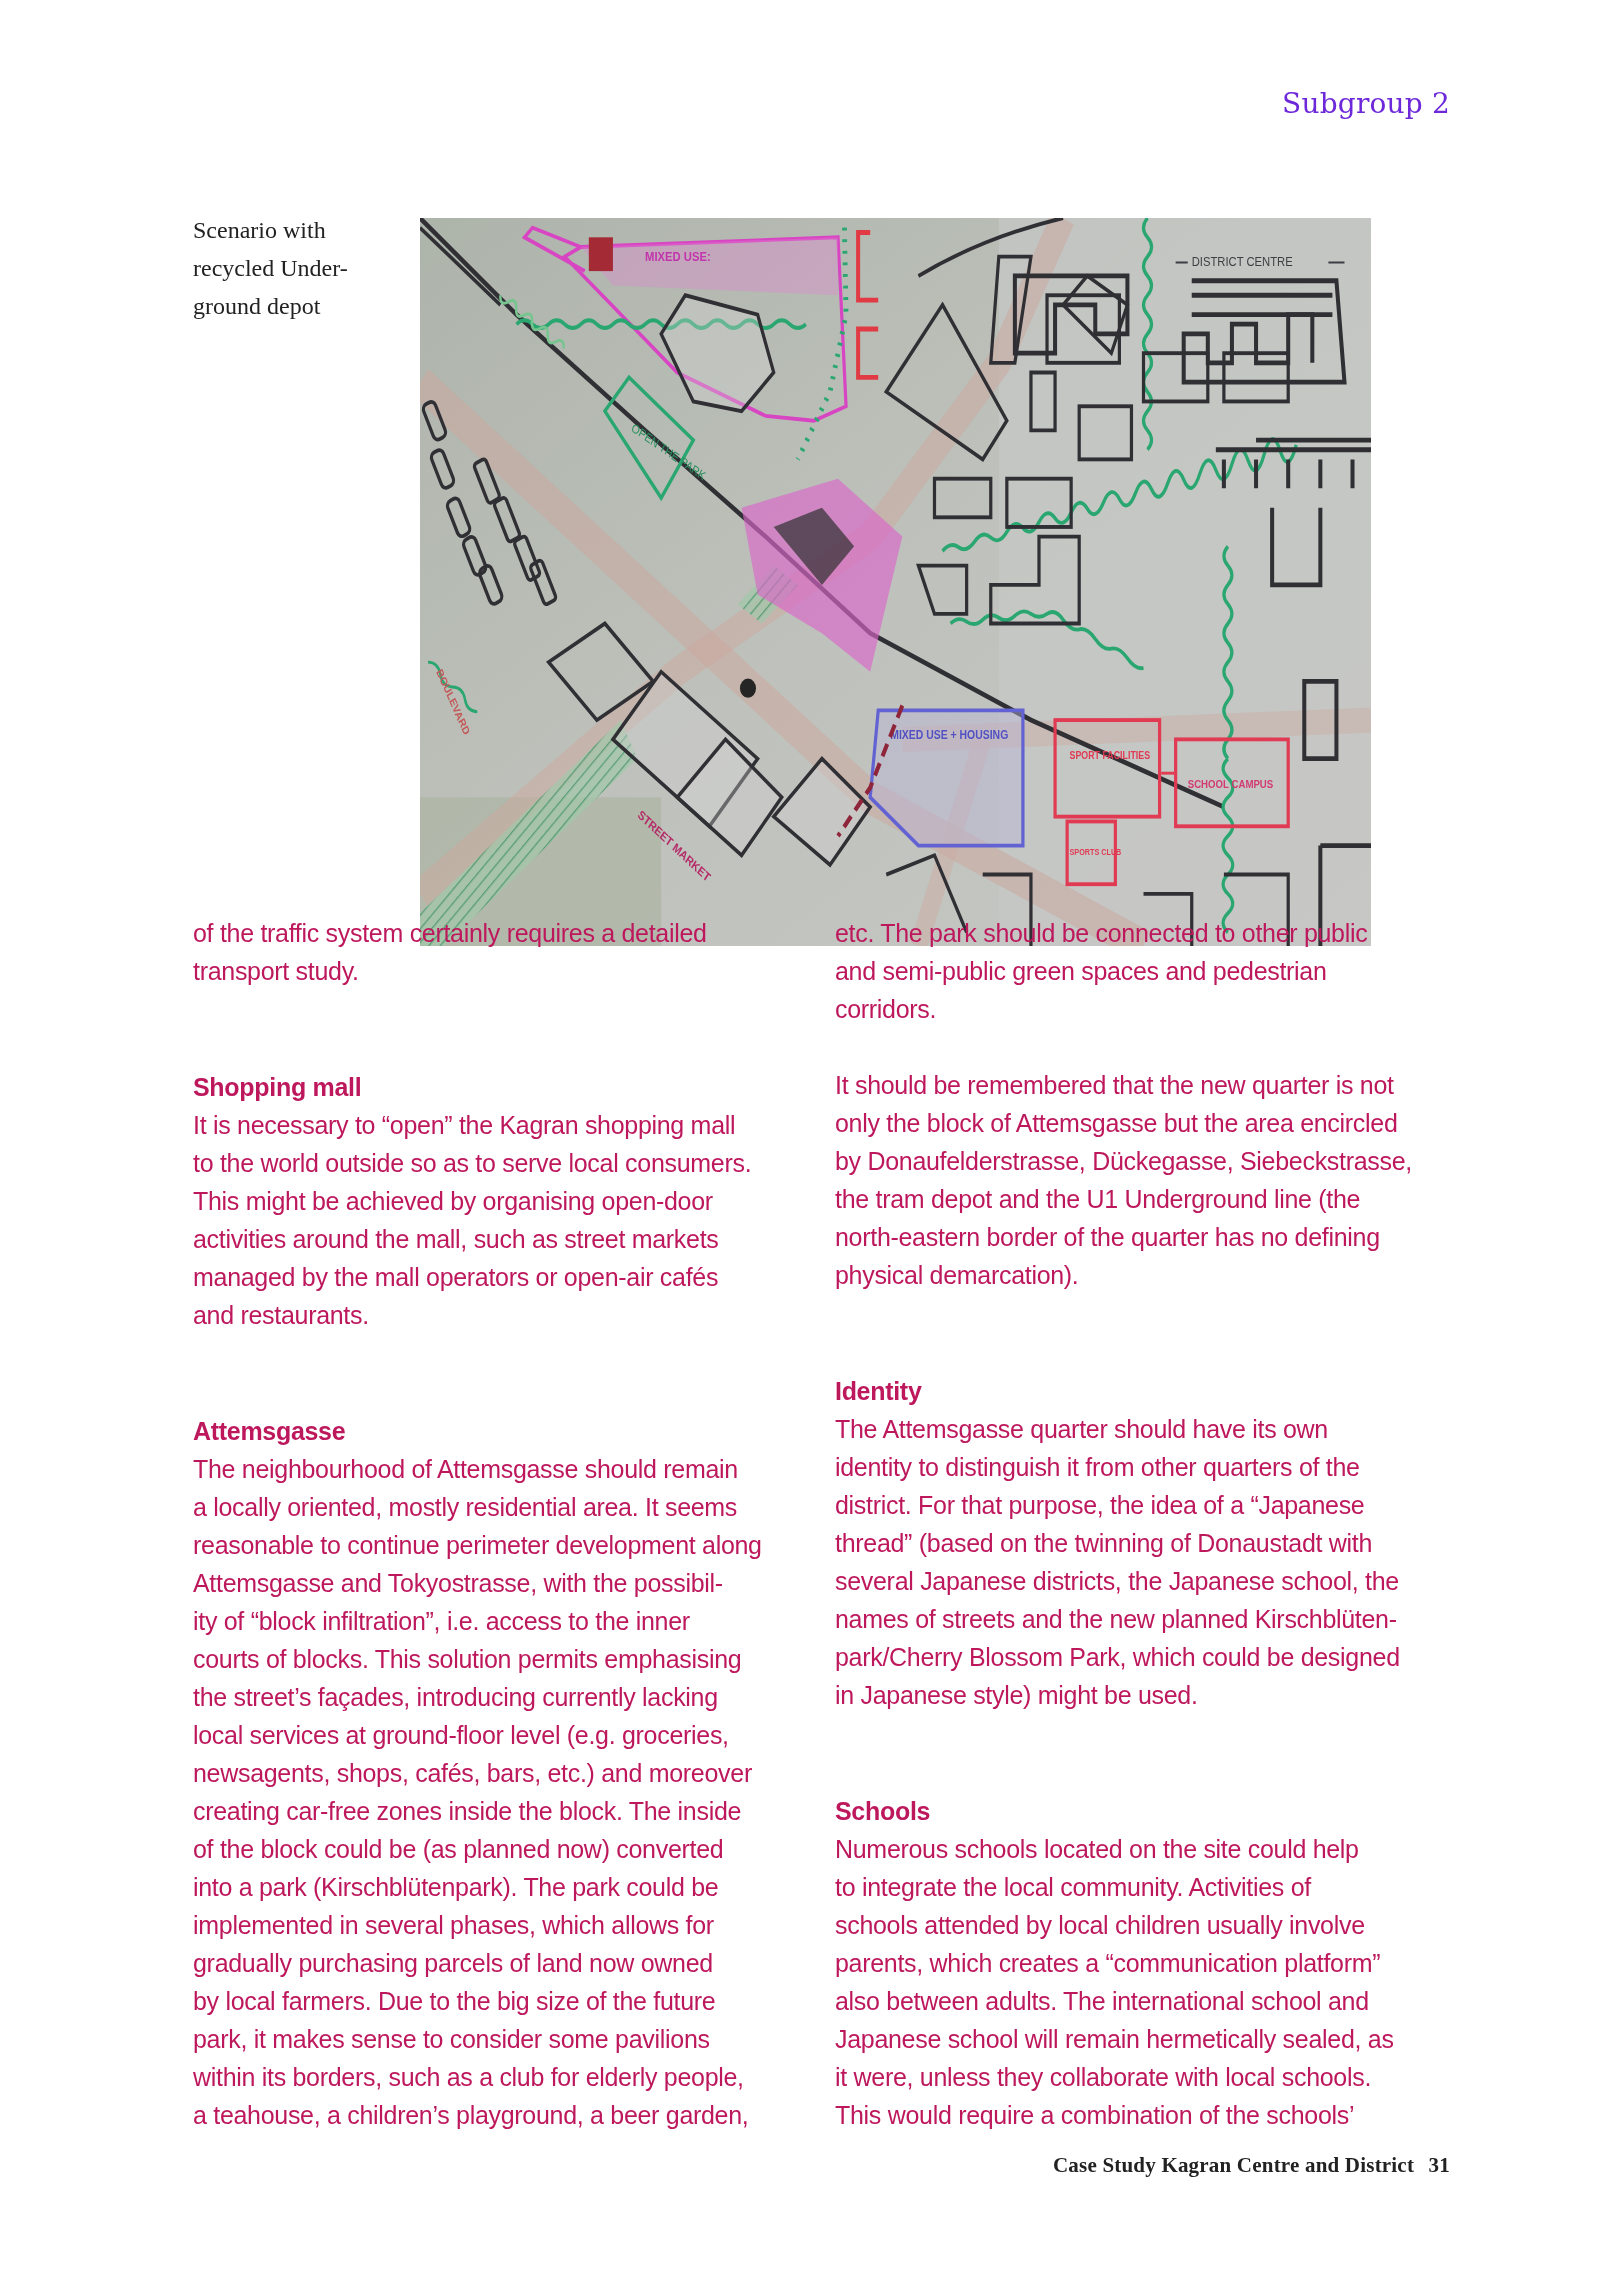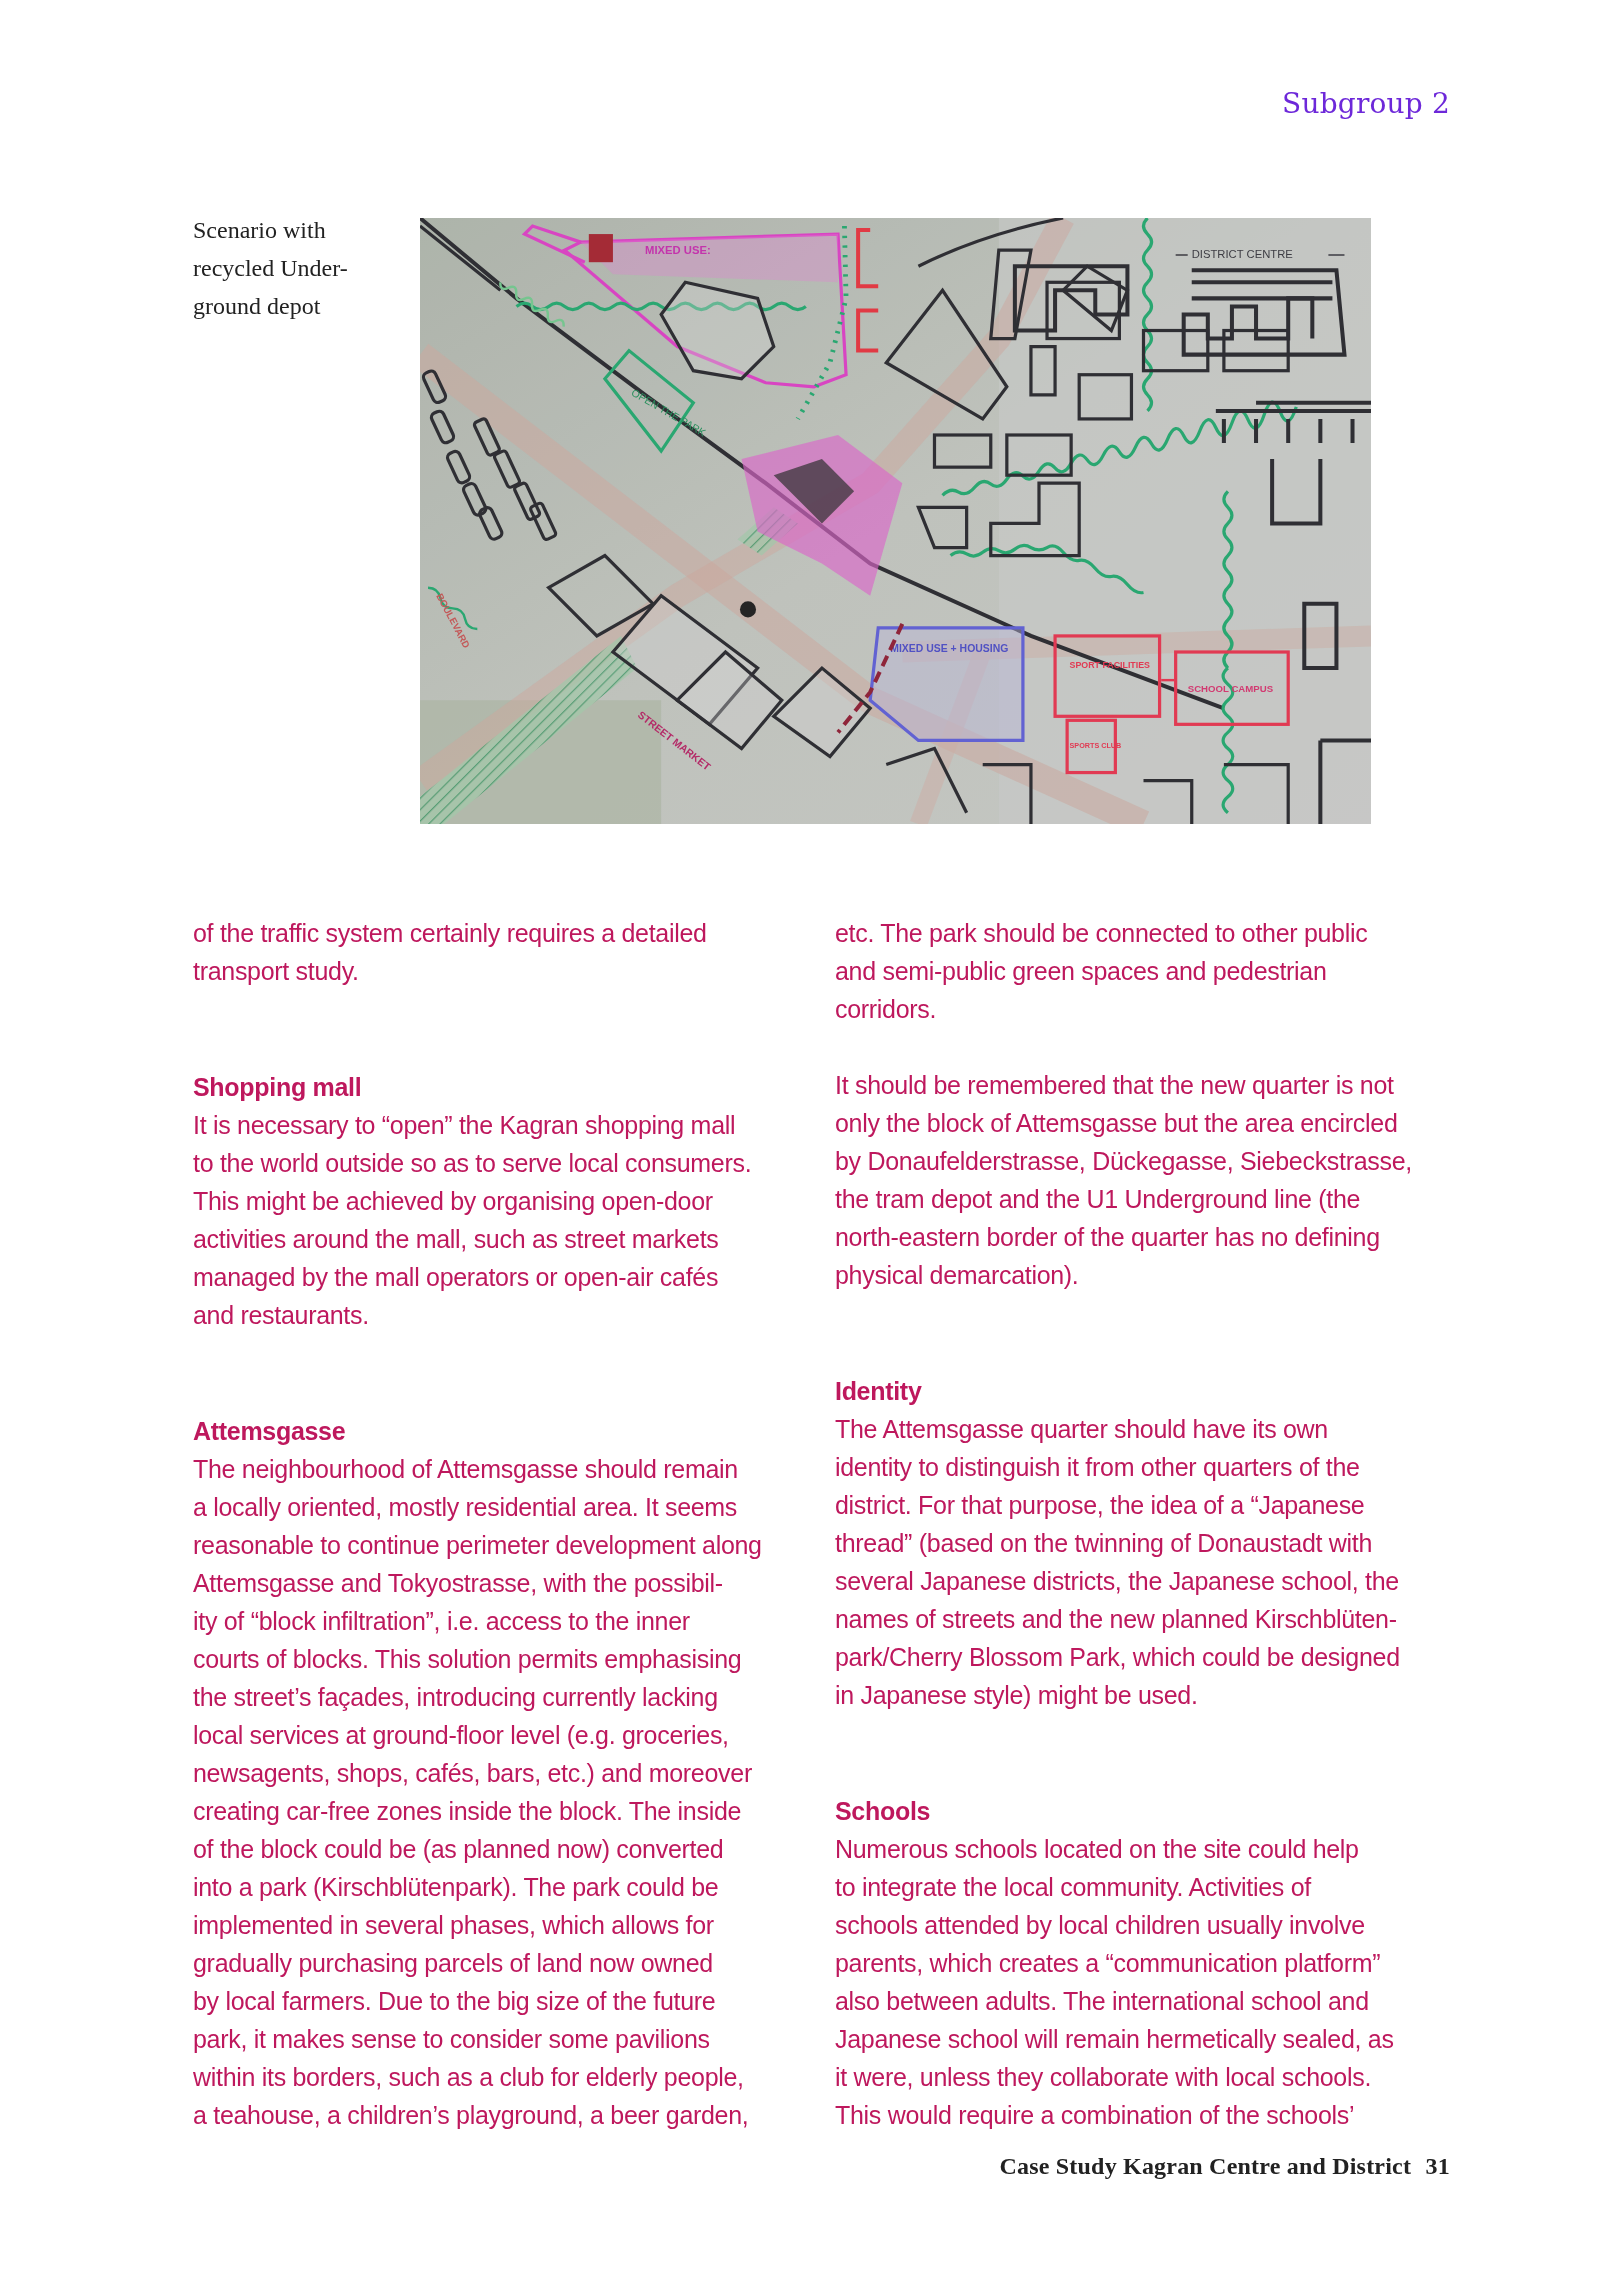--- a/index.html
+++ b/index.html
@@ -9,39 +9,39 @@
     font-family: "DejaVu Serif", "Liberation Serif", serif;
     font-size: 28px; color: #6d28d9; letter-spacing: 0.2px;
   }
   .caption {
     position: absolute; left: 193px; top: 211px; width: 201px;
     font-family: "Liberation Serif", "DejaVu Serif", serif;
     font-size: 24px; line-height: 38px; color: #222222;
   }
   .caption span { display: block; }
   .figure {
-    position: absolute; left: 420px; top: 218px; width: 951px; height: 606px;
+    position: absolute; left: 420px; top: 218px; width: 951px; height: 728px;
     overflow: hidden; background: #b8bdb6;
   }
   .figure svg { display: block; width: 100%; height: 100%; }
   .column {
     position: absolute; top: 914px; width: 635px;
     font-family: "Liberation Sans", "DejaVu Sans", sans-serif;
     font-size: 25px; line-height: 38px; color: #be185d;
     letter-spacing: -0.3px;
   }
   .col-left { left: 193px; }
   .col-right { left: 835px; }
   .column .line { display: block; white-space: nowrap; height: 38px; }
   .column .heading { font-weight: bold; margin-top: 40px; }
   .column .blank { display: block; height: 38px; }
   .footer {
     position: absolute; right: 158px; top: 2153px;
     font-family: "Liberation Serif", "DejaVu Serif", serif;
-    font-size: 24px; color: #222222; font-weight: bold; letter-spacing: 0.2px; margin-left: 8px;
+    font-size: 21px; color: #222222; font-weight: bold; letter-spacing: 0.2px; margin-left: 8px;
   }
   .footer .page-num { margin-left: 14.5px; font-weight: bold; }
 </style>
 </head>
 <body>
 
 <div class="running-head">Subgroup 2</div>
 
 <div class="caption">
   <span>Scenario with</span>

